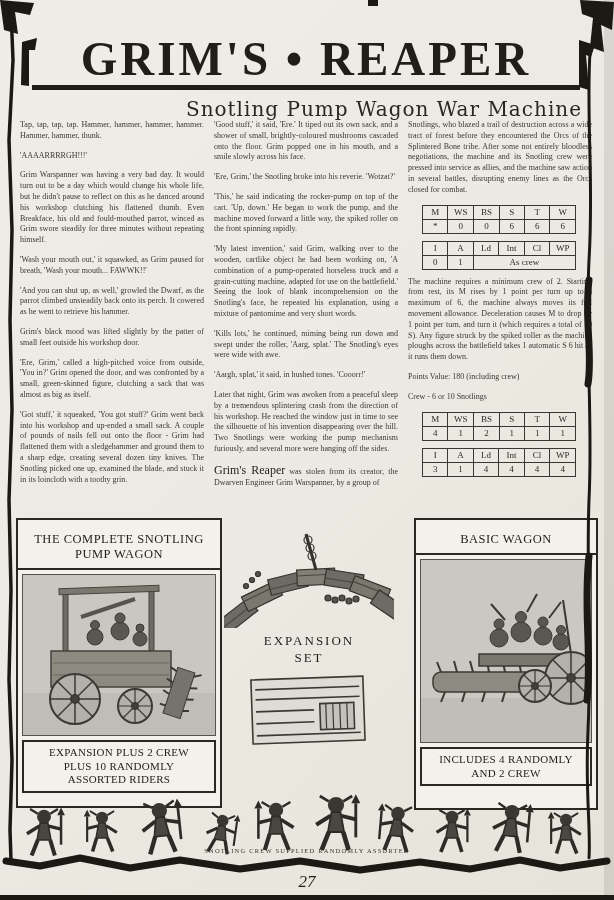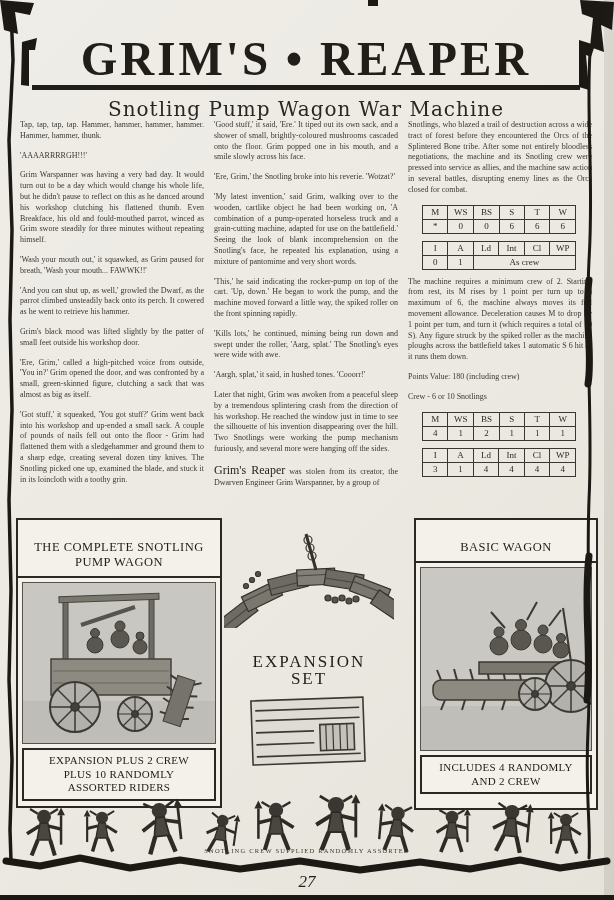--- a/index.html
+++ b/index.html
@@ -13,20 +13,21 @@
   .masthead { position:absolute; top:34px; left:30px; right:32px; text-align:center; }
   .masthead h1 {
     margin:0; font-size:47px; line-height:48px; font-weight:700;
     letter-spacing:3px; color:#211e1a; transform:scaleY(1.04);
     font-family:"Liberation Serif", serif; white-space:nowrap;
   }
   .title-rule { height:5px; background:#211e1a; margin:3px 2px 0 2px; }
   .subtitle {
     margin-top:7px; font-size:20px; letter-spacing:1px; color:#2a2722;
     font-family:"DejaVu Serif", serif;
+    text-align:right;
   }
   
   .columns { position:absolute; top:120px; left:20px; right:22px; display:flex; gap:10px; }
   .col { flex:1 1 0; }
   .col p {
     margin:0 0 9px 0; font-size:8px; line-height:10.8px;
     text-align:justify; color:#3b3833;
   }
   .lead-cap { font-size:12px; line-height:13px; color:#211e1a; }
   
@@ -40,31 +41,31 @@
   .crew-line { margin-bottom:8px; }
   
   .product-box {
     position:absolute; top:518px; border:2px solid #2b2823; background:#f3f1ea;
     box-sizing:border-box;
   }
   .box-left  { left:16px;  width:206px; height:290px; }
   .box-right { right:16px; width:184px; height:292px; }
   .box-title {
     text-align:center; font-size:12.5px; line-height:15px; letter-spacing:.5px;
-    padding:20px 2px 6px 2px; border-bottom:2px solid #2b2823; color:#211e1a;
+    padding:12px 2px 6px 2px; border-bottom:2px solid #2b2823; color:#211e1a;
   }
   .photo { margin:4px; border:1px solid #55524c; overflow:hidden; }
   .photo svg { display:block; }
   .box-caption {
     margin:4px; border:2px solid #2b2823; padding:4px 2px; text-align:center;
     font-size:11px; line-height:13.5px; color:#211e1a; letter-spacing:.3px;
   }
   
   .expansion { position:absolute; left:224px; top:520px; width:170px; text-align:center; }
-  .expansion-label { margin-top:21px; font-size:17px; line-height:17px; letter-spacing:2px; color:#211e1a; }
+  .expansion-label { margin-top:0; font-size:13px; line-height:17px; letter-spacing:2px; color:#211e1a; }
   
   .figures { position:absolute; left:14px; top:792px; width:586px; height:64px; }
   .footer-caption {
     position:absolute; top:847px; left:0; right:0; text-align:center;
     font-size:6.5px; letter-spacing:1.2px; color:#3b3833;
   }
   .page-number {
     position:absolute; top:872px; left:0; right:0; text-align:center;
     font-size:17px; font-style:italic; color:#211e1a;
   }
@@ -88,22 +89,22 @@
       <p>Grim Warspanner was having a very bad day. It would turn out to be a day which would change his whole life, but he didn't pause to reflect on this as he danced around his workshop clutching his flattened thumb. Even Breakface, his old and fould-mouthed parrot, winced as Grim swore steadily for three minutes without repeating himself.</p>
       <p>'Wash your mouth out,' it squawked, as Grim paused for breath, 'Wash your mouth... FAWWK!!'</p>
       <p>'And you can shut up, as well,' growled the Dwarf, as the parrot climbed unsteadily back onto its perch. It cowered as he went to retrieve his hammer.</p>
       <p>Grim's black mood was lifted slightly by the patter of small feet outside his workshop door.</p>
       <p>'Ere, Grim,' called a high-pitched voice from outside, 'You in?' Grim opened the door, and was confronted by a small, green-skinned figure, clutching a sack that was almost as big as itself.</p>
       <p>'Got stuff,' it squeaked, 'You got stuff?' Grim went back into his workshop and up-ended a small sack. A couple of pounds of nails fell out onto the floor - Grim had flattened them with a sledgehammer and ground them to a sharp edge, creating several dozen tiny knives. The Snotling picked one up, examined the blade, and stuck it in its loincloth with a toothy grin.</p>
     </div>
     <div class="col">
       <p>'Good stuff,' it said, 'Ere.' It tiped out its own sack, and a shower of small, brightly-coloured mushrooms cascaded onto the floor. Grim popped one in his mouth, and a smile slowly across his face.</p>
       <p>'Ere, Grim,' the Snotling broke into his reverie. 'Wotzat?'</p>
+      <p>'This,' he said indicating the rocker-pump on top of the cart. 'Up, down.' He began to work the pump, and the machine moved forward a little way, the spiked roller on the front spinning rapidly.</p>
       <p>'My latest invention,' said Grim, walking over to the wooden, cartlike object he had been working on, 'A combination of a pump-operated horseless truck and a grain-cutting machine, adapted for use on the battlefield.' Seeing the look of blank incomprehension on the Snotling's face, he repeated his explanation, using a mixture of pantomime and very short words.</p>
-      <p>'This,' he said indicating the rocker-pump on top of the cart. 'Up, down.' He began to work the pump, and the machine moved forward a little way, the spiked roller on the front spinning rapidly.</p>
       <p>'Kills lots,' he continued, miming being run down and swept under the roller, 'Aarg, splat.' The Snotling's eyes were wide with awe.</p>
       <p>'Aargh, splat,' it said, in hushed tones. 'Cooorr!'</p>
       <p>Later that night, Grim was awoken from a peaceful sleep by a tremendous splintering crash from the direction of his workshop. He reached the window just in time to see the silhouette of his invention disappearing over the hill. Two Snotlings were working the pump mechanism furiously, and several more were hanging off the sides.</p>
       <p><span class="lead-cap">Grim's Reaper</span><span> was stolen from its creator, the Dwarven Engineer Grim Warspanner, by a group of</span></p>
     </div>
     <div class="col">
       <p>Snotlings, who blazed a trail of destruction across a wide tract of forest before they encountered the Orcs of the Splintered Bone tribe. After some not entirely bloodless negotiations, the machine and its Snotling crew were pressed into service as allies, and the machine saw action in several battles, disrupting enemy lines as the Orcs closed for combat.</p>
 
       <table class="stat-table">
         <tbody>

